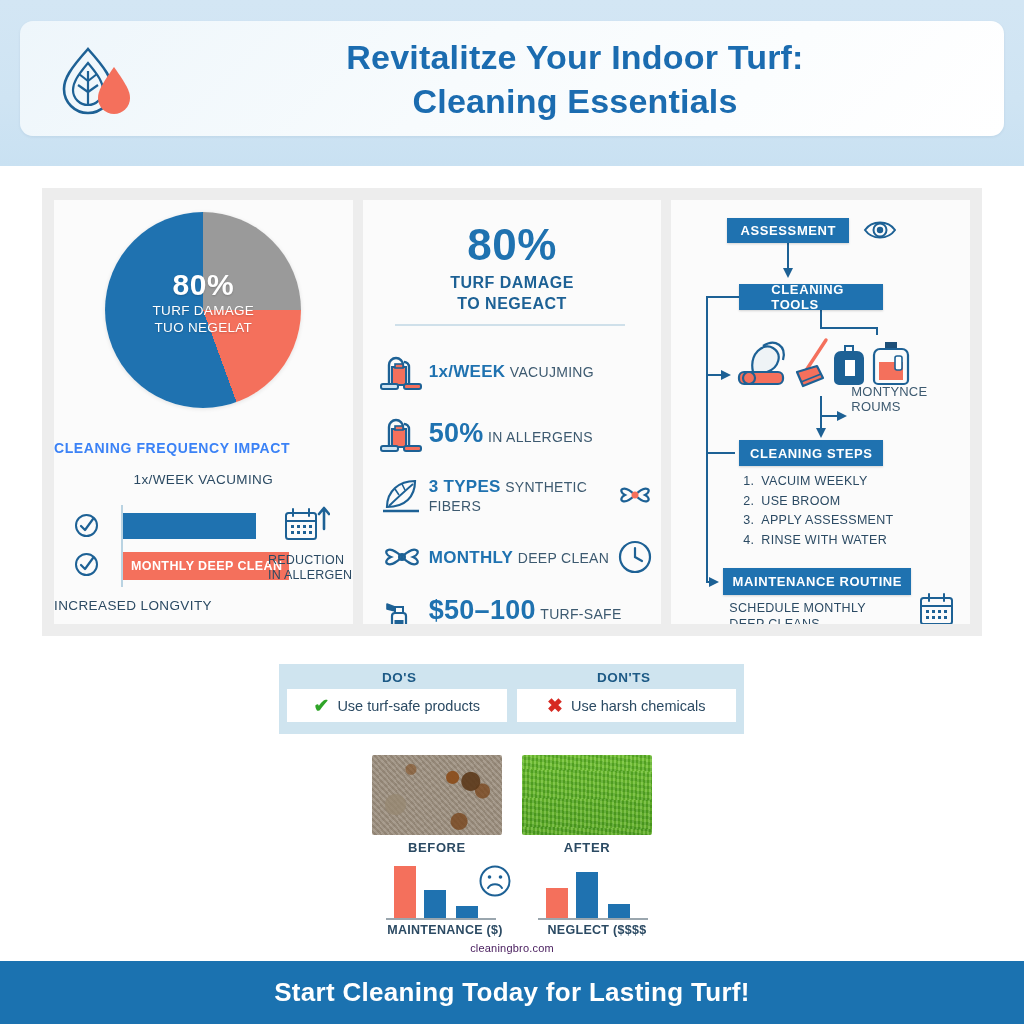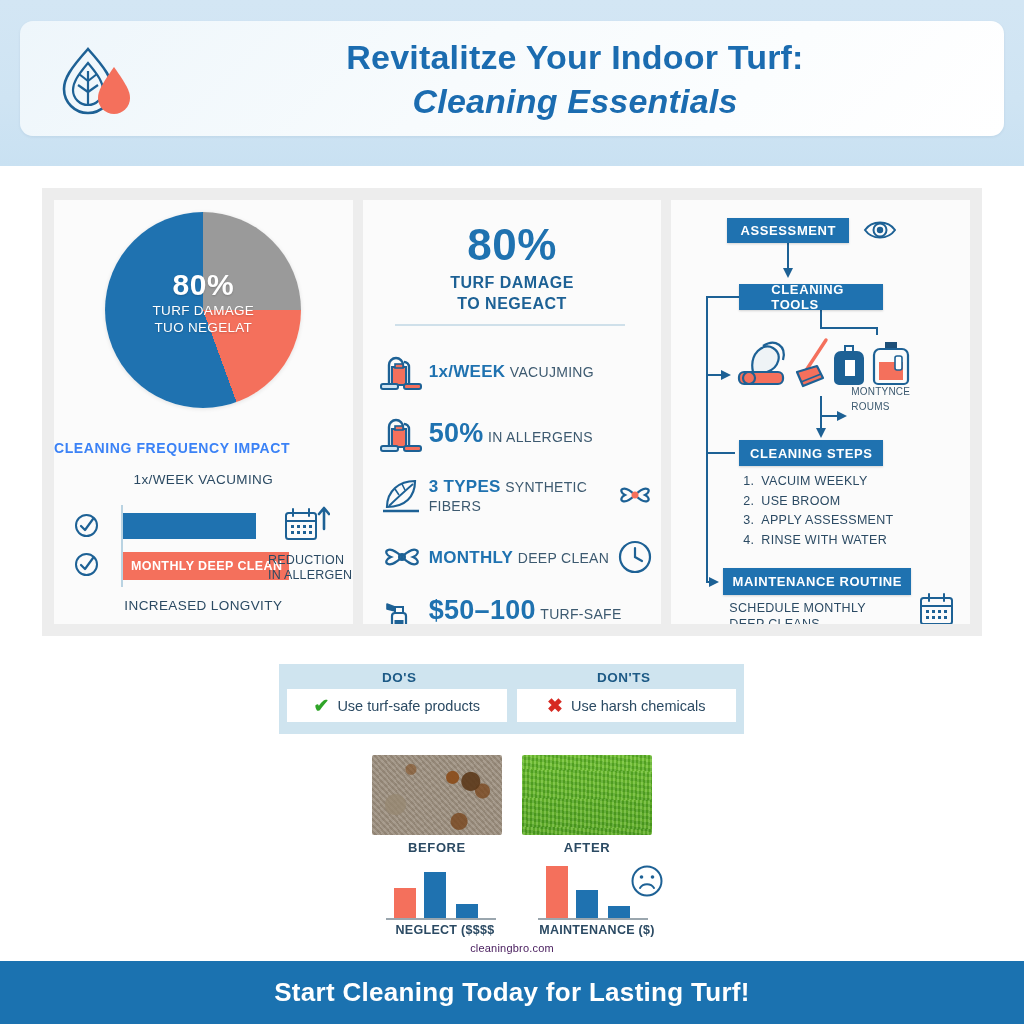--- a/index.html
+++ b/index.html
@@ -26,21 +26,21 @@
   .logo {
     position: absolute; left: 34px; top: 22px; width: 86px; height: 74px;
   }
   .header-title {
     position: absolute; left: 150px; top: 14px; width: 810px;
     text-align: center;
     color: #1b6cb0;
     font-size: 34px; font-weight: bold; line-height: 44px;
     letter-spacing: .2px;
   }
-  .header-title .l2 { display:block;font-style:italic; }
+  .header-title .l2 { display:block; }
 
   
   .panels {
     position: absolute; left: 42px; top: 188px;
     width: 940px; height: 448px;
     background: #ededed;
     display: flex;
     gap: 10px;
     padding: 12px;
   }
@@ -86,21 +86,21 @@
     position: absolute; left: 49px; top: 47px; width: 166px; height: 28px; background: #f4705c;
     color: #fff; font-size: 12.5px; font-weight: bold; letter-spacing: .4px;
     display: flex; align-items: center; padding-left: 8px;
   }
   .cal-icon { position: absolute; left: 210px; top: 0px; width: 46px; height: 44px; }
   .red-note {
     position: absolute; left: 194px; top: 48px; width: 105px;
     color: #2b4a63; font-size: 12.5px; line-height: 15px; letter-spacing: .2px;
   }
   .p1-caption-bot {
-    position: absolute; left: 0; top: 398px; width: 100%; text-align: center;
+    position: absolute; left: 0; top: 398px; width: 100%; 
     color: #2b4a63; font-size: 13.5px; letter-spacing: .4px;
   }
 
   
   .p2-big { position: absolute; left: 0; top: 20px; width: 100%; text-align: center;
     color: #1f72b0; font-size: 44px; font-weight: bold; letter-spacing: .5px; }
   .p2-sub { position: absolute; left: 0; top: 72px; width: 100%; text-align: center;
     color: #1d6195; font-size: 16px; font-weight: bold; line-height: 21px; letter-spacing: .5px; }
   .p2-rule { position: absolute; left: 32px; top: 124px; width: 230px; height: 2px; background: #cfe0ea; }
   .p2-list { position: absolute; left: 12px; top: 140px; width: 280px; }
@@ -120,21 +120,21 @@
     border-radius: 0; display: flex; align-items: center; justify-content: center;
     box-shadow: 0 1px 2px rgba(0,0,0,.16);
   }
   #fbox-assessment { left: 56px; top: 18px; width: 122px; height: 25px; }
   #fbox-tools      { left: 68px; top: 84px; width: 144px; height: 26px; padding-left: 32px; }
   #fbox-steps      { left: 68px; top: 240px; width: 144px; height: 26px; }
   #fbox-maint      { left: 52px; top: 368px; width: 188px; height: 27px; }
   .eye-icon { position: absolute; left: 192px; top: 16px; width: 34px; height: 28px; }
   .tool-icons { position: absolute; left: 62px; top: 132px; width: 190px; height: 62px; }
   .mont-txt { position: absolute; left: 180px; top: 184px; width: 90px;
-    color: #3d5a70; font-size: 10px; line-height: 15px; letter-spacing: .2px; }
+    color: #3d5a70; font-size: 13px; line-height: 15px; letter-spacing: .2px; }
   .steps { position: absolute; left: 72px; top: 272px; width: 190px;
     color: #2b4a63; font-size: 12.5px; line-height: 19.5px; letter-spacing: .3px; }
   .steps li { list-style: none; }
   .steps li span.num { display: inline-block; width: 18px; }
   .maint-note { position: absolute; left: 58px; top: 400px; width: 160px;
     color: #2b4a63; font-size: 12.5px; line-height: 16px; letter-spacing: .3px; }
   .cal2 { position: absolute; left: 248px; top: 392px; width: 36px; height: 34px; }
 
   
   .dodont {
@@ -522,43 +522,43 @@
         <div class="ba-cap">AFTER</div>
       </div>
     </div>
   </div>
 
   <div class="mini">
     <div class="mini-row">
       <div class="mini-item">
         <div class="mini-bars">
           <div class="mini-base"></div>
-          <div class="mb coral" style="left:8px;height:30px;"></div>
-          <div class="mb blue" style="left:38px;height:46px;"></div>
-          <div class="mb blue" style="left:70px;height:14px;"></div>
-        </div>
-        <div class="mini-cap">NEGLECT ($$$$</div>
-      </div>
-      <div class="mini-item">
-        <div class="mini-bars">
-          <div class="mini-base"></div>
           <div class="mb coral" style="left:8px;height:52px;"></div>
           <div class="mb blue" style="left:38px;height:28px;"></div>
           <div class="mb blue" style="left:70px;height:12px;"></div>
           <span class="sad">
             <svg viewBox="0 0 34 34" width="34" height="34">
               <circle cx="17" cy="17" r="14.5" fill="none" stroke="#1d6195" stroke-width="2"></circle>
               <circle cx="11.5" cy="13" r="1.8" fill="#1d6195"></circle>
               <circle cx="22.5" cy="13" r="1.8" fill="#1d6195"></circle>
               <path d="M10 24 C13 19 21 19 24 24" fill="none" stroke="#1d6195" stroke-width="2" stroke-linecap="round"></path>
             </svg>
           </span>
         </div>
         <div class="mini-cap">MAINTENANCE ($)</div>
       </div>
+      <div class="mini-item">
+        <div class="mini-bars">
+          <div class="mini-base"></div>
+          <div class="mb coral" style="left:8px;height:30px;"></div>
+          <div class="mb blue" style="left:38px;height:46px;"></div>
+          <div class="mb blue" style="left:70px;height:14px;"></div>
+        </div>
+        <div class="mini-cap">NEGLECT ($$$$</div>
+      </div>
     </div>
   </div>
 
   <div class="watermark">cleaningbro.com</div>
 
   <div class="cta">Start Cleaning Today for Lasting Turf!</div>
 
 </div>
 
 </body></html>

